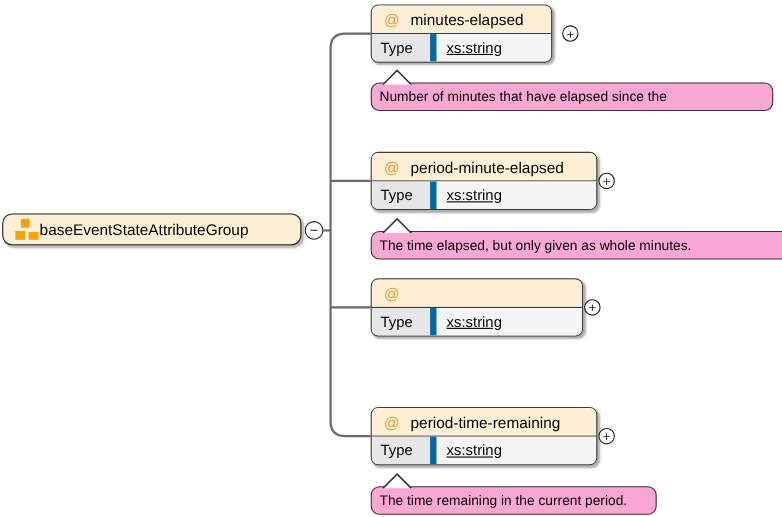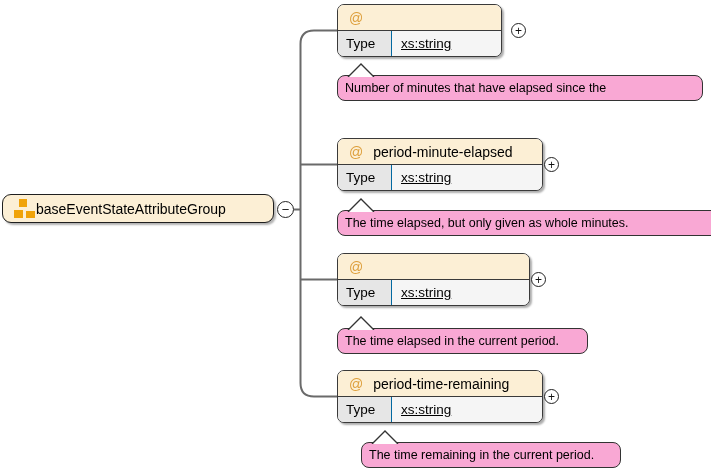--- a/index.html
+++ b/index.html
@@ -47,36 +47,36 @@
   .a3 { top:253px; width:193px; }
   .a4 { top:370px; width:206px; }
   .attr-title {
     height:25px; display:flex; align-items:center;
     background:#fcefd5; padding:0 8px 0 11px;
   }
   .at-glyph { color:#dd9e3a; font-size:14px; margin-right:10px; }
   .attr-name { font-size:14px; white-space:nowrap; }
   .attr-typerow { height:25px; display:flex; border-top:1px solid #3a3a3a; font-size:13.5px; }
   .type-cell {
-    width:45px; flex:0 0 auto; background:#e6e6e6; border-right:1px solid #0369a1;
+    width:45px; flex:0 0 auto; background:#e6e6e6; border-right:6px solid #0369a1;
     display:flex; align-items:center; padding-left:8px; box-sizing:content-box;
   }
   .value-cell { flex:1; background:#f5f5f5; display:flex; align-items:center; padding-left:9px; white-space:nowrap;text-decoration:underline; }
 
   
   .note {
     position:absolute; left:337px; box-sizing:border-box; background:#f9a8d4;
     border:1px solid #333; border-radius:8px; padding:3px 7px;
     font-size:12.5px; line-height:18px; z-index:1;
   }
   .note .line { white-space:nowrap; }
   .n1 { top:75px;  width:366px; }
   .n2 { top:210px; width:385px; }
   .n3 { top:328px; width:251px; }
-  .n4 { top:442px; width:260px;margin-left:24px; }
+  .n4 { top:442px; width:260px; }
   .note-pointer { position:absolute; top:-13px; left:9px; width:28px; height:14px; z-index:2; }
 </style>
 </head>
 <body>
 
 <div class="canvas">
 
   <svg class="wires" width="711" height="470">
     <path d="M294 209.5 H300.5" fill="none" stroke="#6a6a6a" stroke-width="2"></path>
     <path d="M337 30.5 H314 Q300.5 30.5 300.5 44 V383 Q300.5 396.5 314 396.5 H337" fill="none" stroke="#6a6a6a" stroke-width="2"></path>
@@ -93,20 +93,21 @@
     <span class="root-label">baseEventStateAttributeGroup</span>
   </div>
 
   <div class="toggle minus">
     <span>−</span>
   </div>
 
   <div class="attr-box a1">
     <div class="attr-title">
       <span class="at-glyph">@</span>
+      <span class="attr-name">minutes-elapsed</span>
     </div>
     <div class="attr-typerow">
       <div class="type-cell">Type</div>
       <div class="value-cell">xs:string</div>
     </div>
   </div>
   <div class="toggle plus plus1">
     <span>+</span>
   </div>
   <div class="note n1">
@@ -141,26 +142,20 @@
       <span class="at-glyph">@</span>
     </div>
     <div class="attr-typerow">
       <div class="type-cell">Type</div>
       <div class="value-cell">xs:string</div>
     </div>
   </div>
   <div class="toggle plus plus3">
     <span>+</span>
   </div>
-  <div class="note n3">
-    <svg class="note-pointer" viewBox="0 0 28 14">
-      <path d="M1 14 L14 1 L27 14" fill="#fefefe" stroke="#333" stroke-width="1.4"></path>
-    </svg>
-    <div class="line">The time elapsed in the current period.</div>
-  </div>
 
   <div class="attr-box a4">
     <div class="attr-title">
       <span class="at-glyph">@</span>
       <span class="attr-name">period-time-remaining</span>
     </div>
     <div class="attr-typerow">
       <div class="type-cell">Type</div>
       <div class="value-cell">xs:string</div>
     </div>

